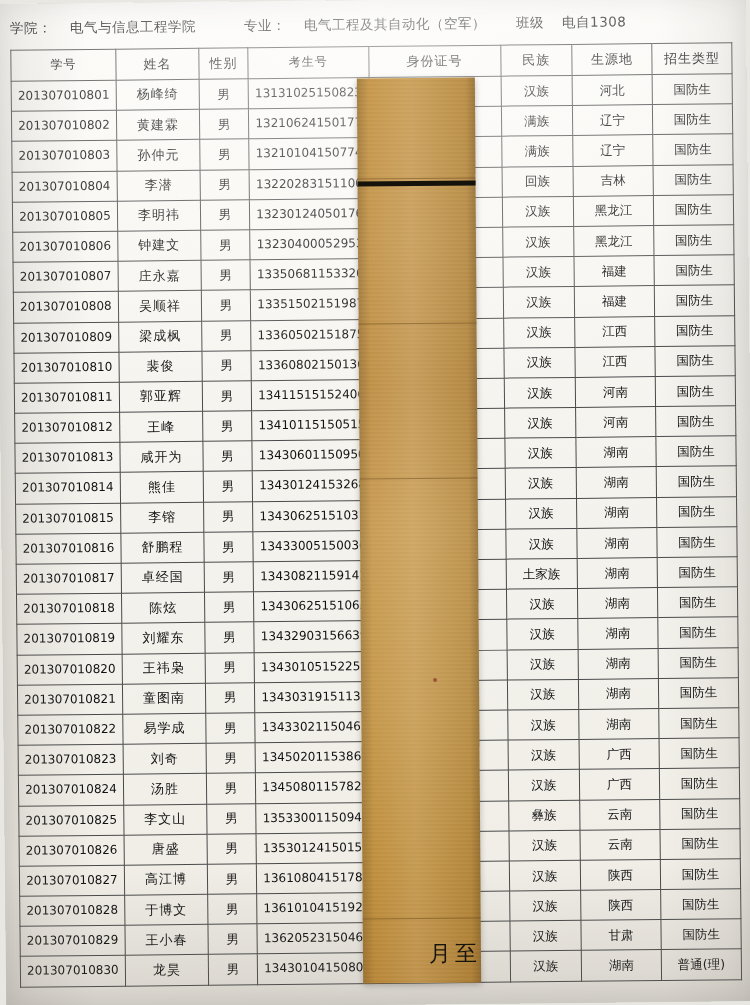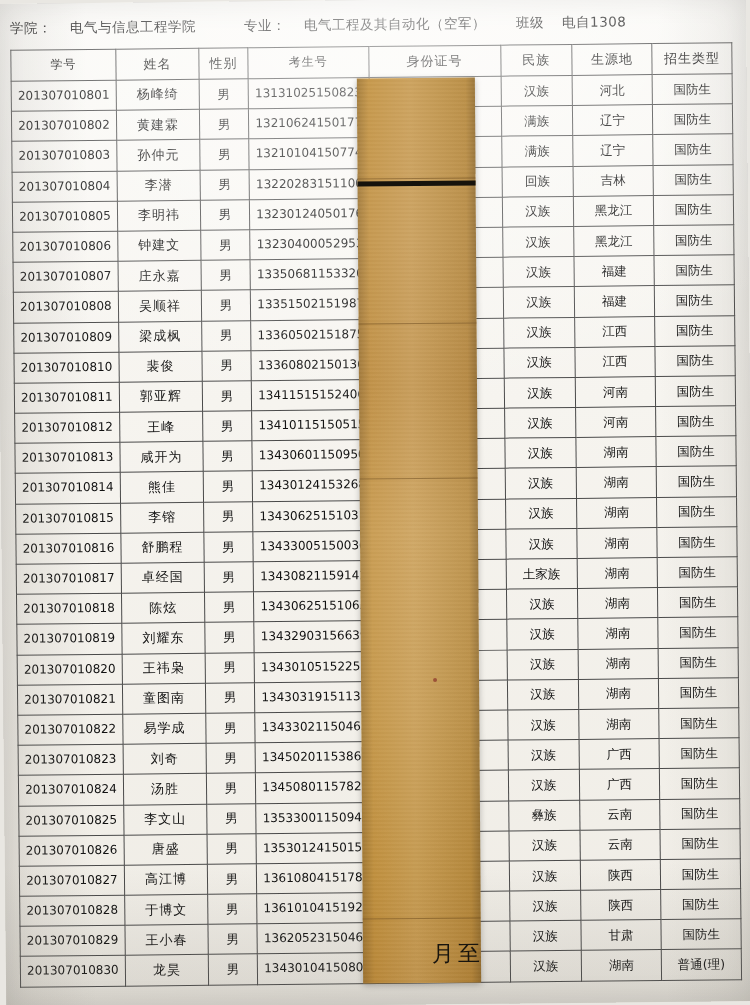--- a/index.html
+++ b/index.html
@@ -92,23 +92,22 @@
   #strip .blackbar{
     position:absolute;left:0;top:103px;width:100%;height:5px;
     background:#15120c;
   }
   #strip .dot{
     position:absolute;left:72px;top:600px;width:4px;height:4px;border-radius:50%;
     background:#8d3a2c;opacity:.75;
   }
   #strip .stamp{
     position:absolute;left:0;bottom:14px;width:100%;
-    text-align:center;font-size:22px;color:#17140e;letter-spacing:4px;
+    text-align:right;font-size:22px;color:#17140e;letter-spacing:4px;
     font-family:"DejaVu Sans","Liberation Sans",sans-serif;
-    padding-left:36px;
   }
   #strip .grain{
     position:absolute;inset:0;
     background:repeating-linear-gradient(180deg,rgba(255,255,255,.05) 0 2px,rgba(0,0,0,.03) 2px 4px);
     opacity:.5;
   }
 </style>
 </head>
 <body>
 

